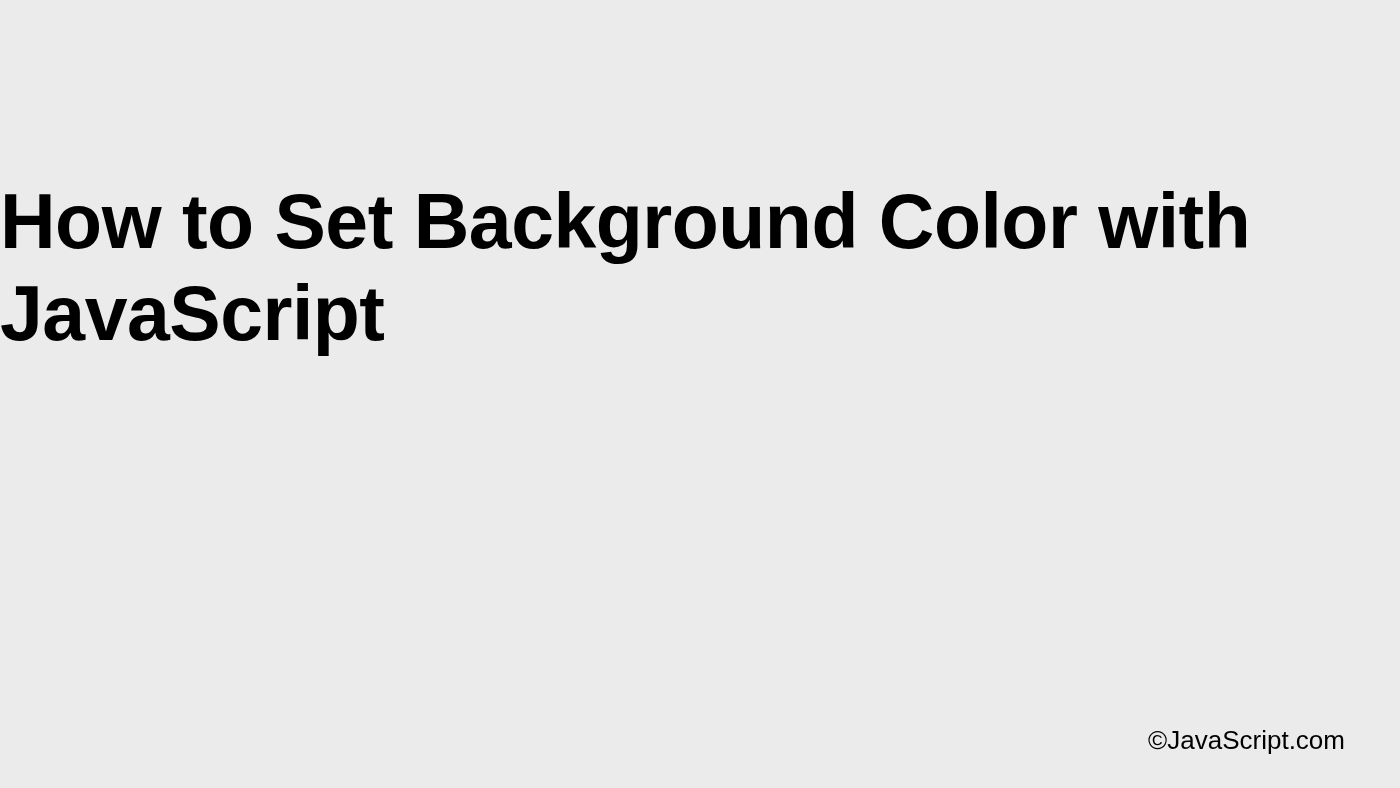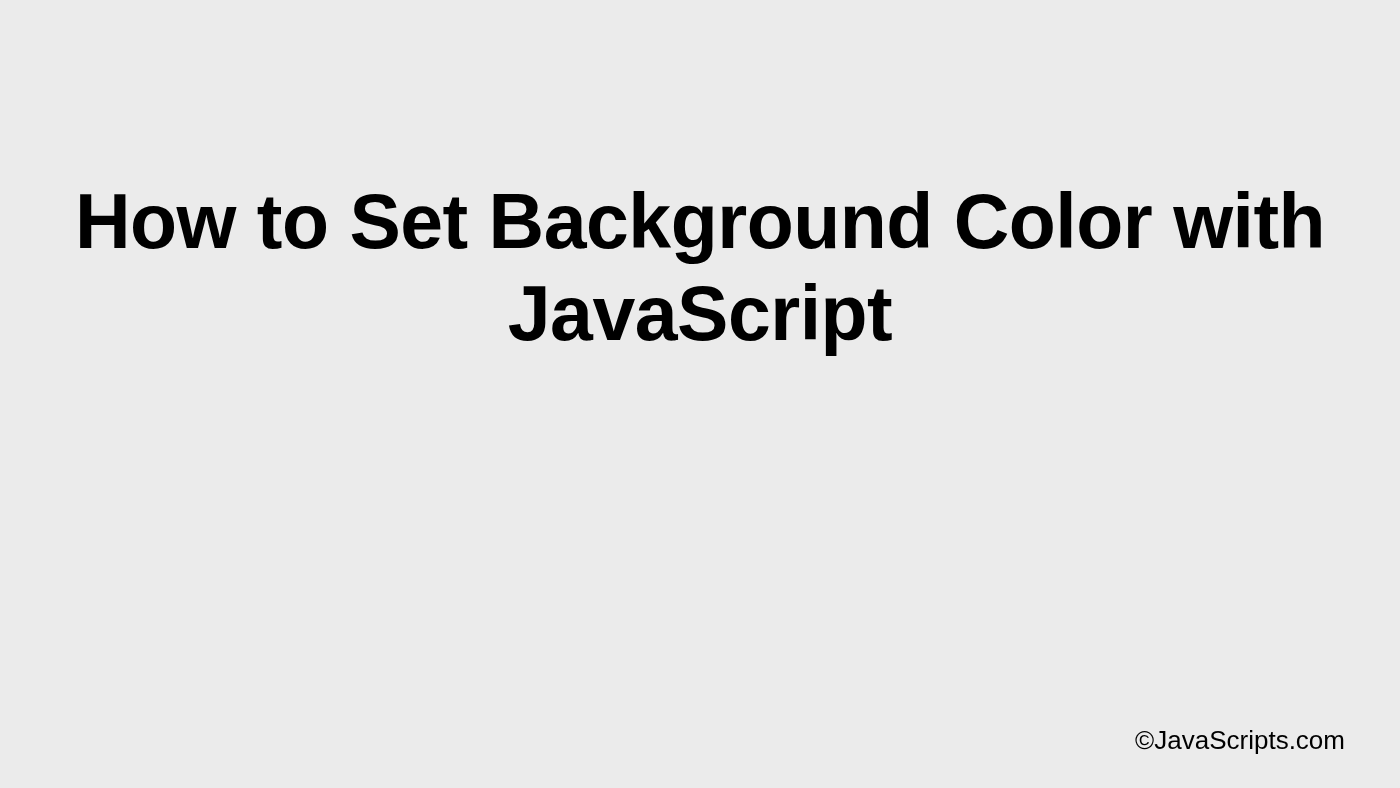--- a/index.html
+++ b/index.html
@@ -14,33 +14,32 @@
       font-family: -apple-system, BlinkMacSystemFont, "Segoe UI", Helvetica, Arial, sans-serif;
       position: relative;
       overflow: hidden;
     }
     .title {
       position: absolute;
       top: 175px;
       left: 50%;
       transform: translateX(-50%);
       width: 100%;
-      text-align: center;
       font-size: 77px;
       font-weight: 700;
       color: #000000;
       line-height: 1.2;
       letter-spacing: -0.5px;
     }
     .attribution {
       position: absolute;
       bottom: 32px;
       right: 55px;
       font-size: 26px;
       font-weight: 400;
       color: #000000;
     }
   </style>
 </head>
 <body>
 
 <h1 class="title">How to Set Background Color with JavaScript</h1>
-<div class="attribution">©JavaScripts.com</div>
+<div class="attribution">©JavaScript.com</div>
 
 </body></html>

